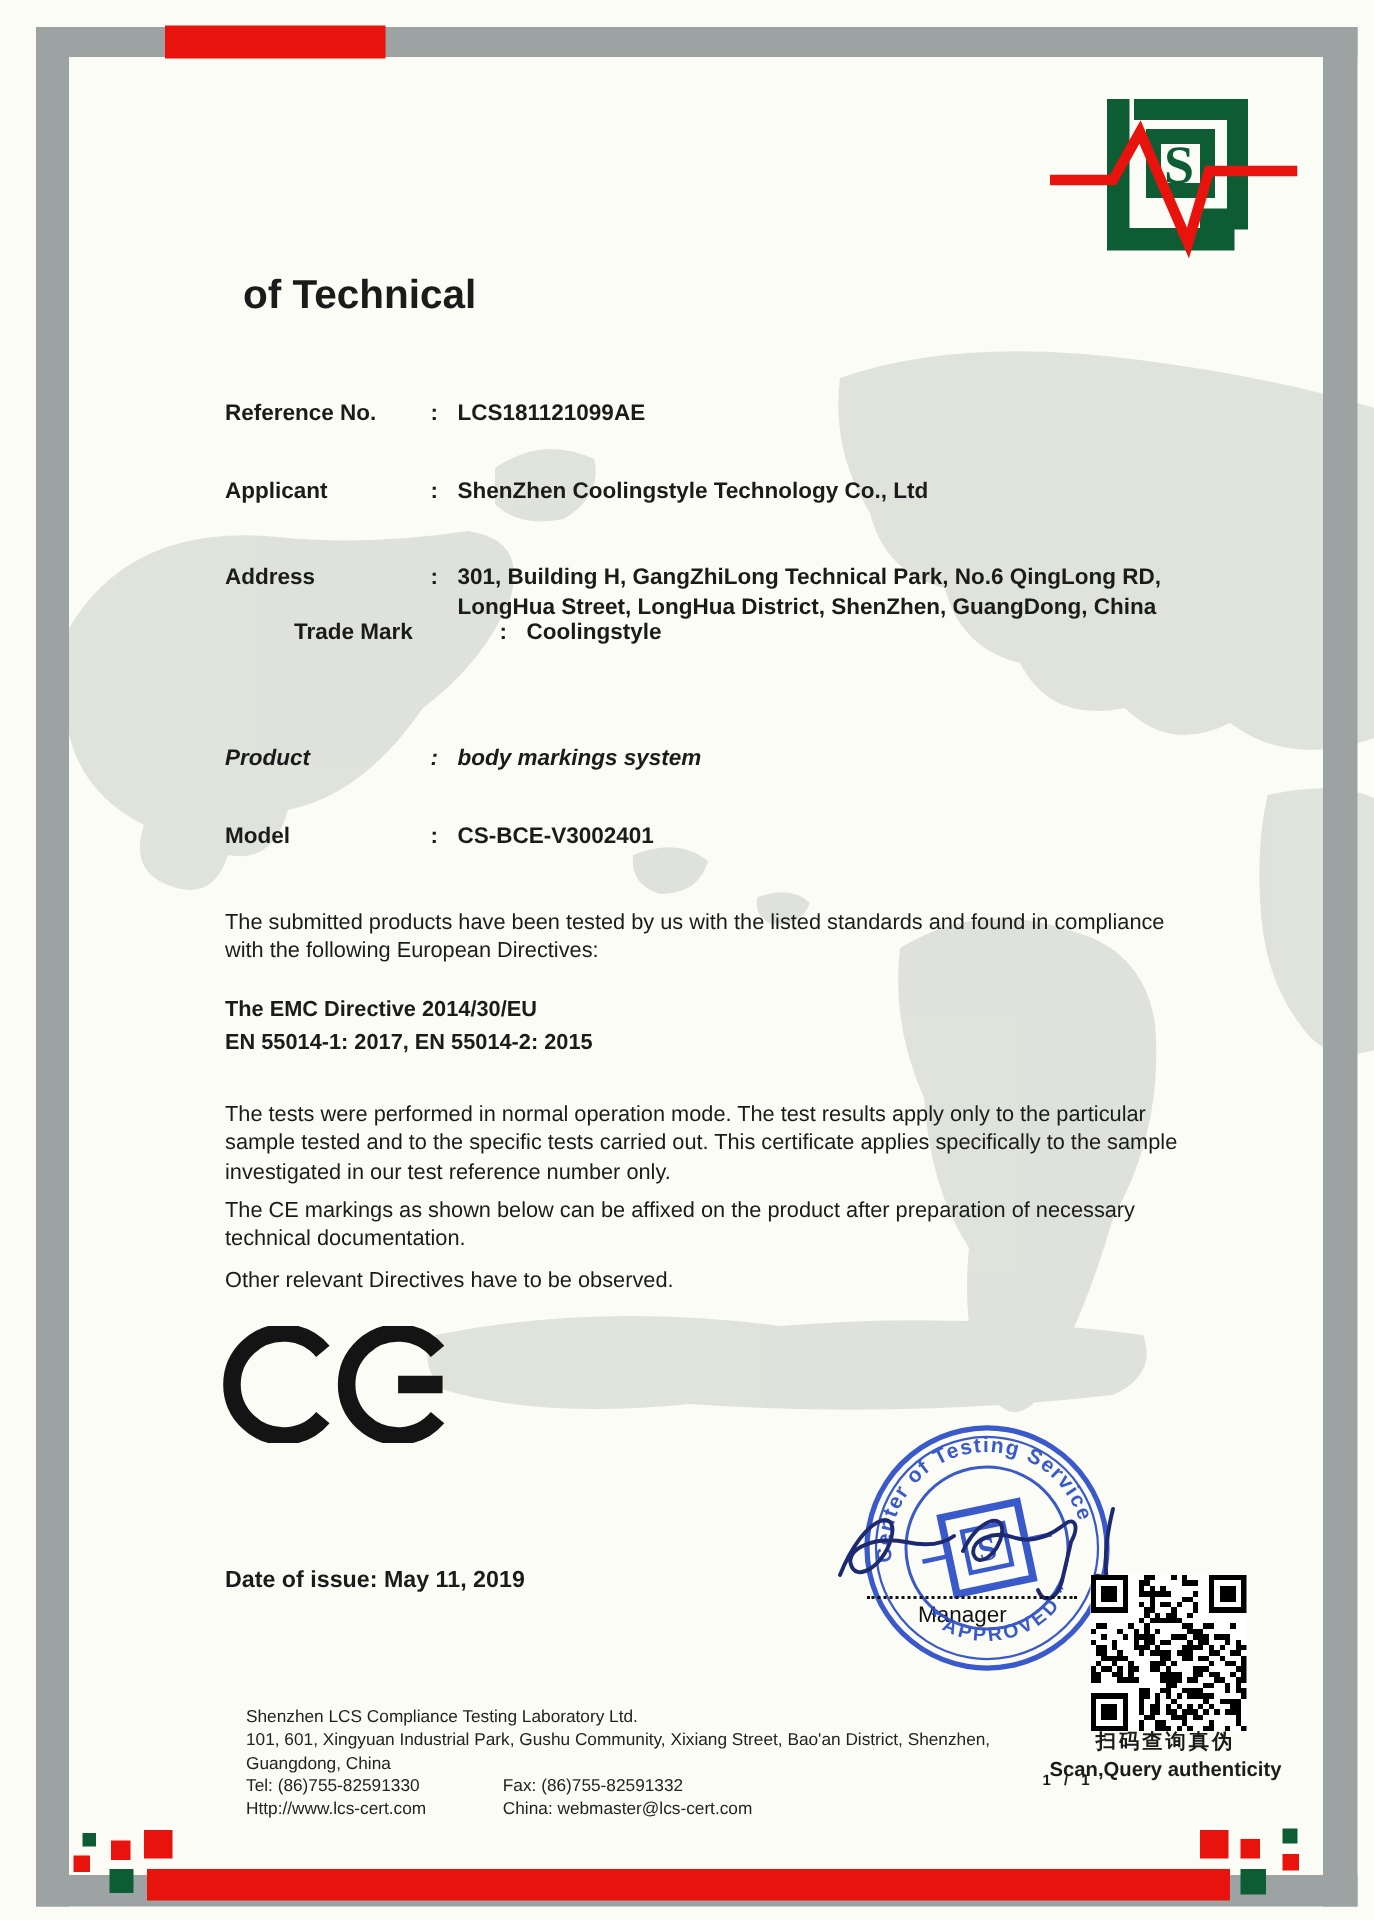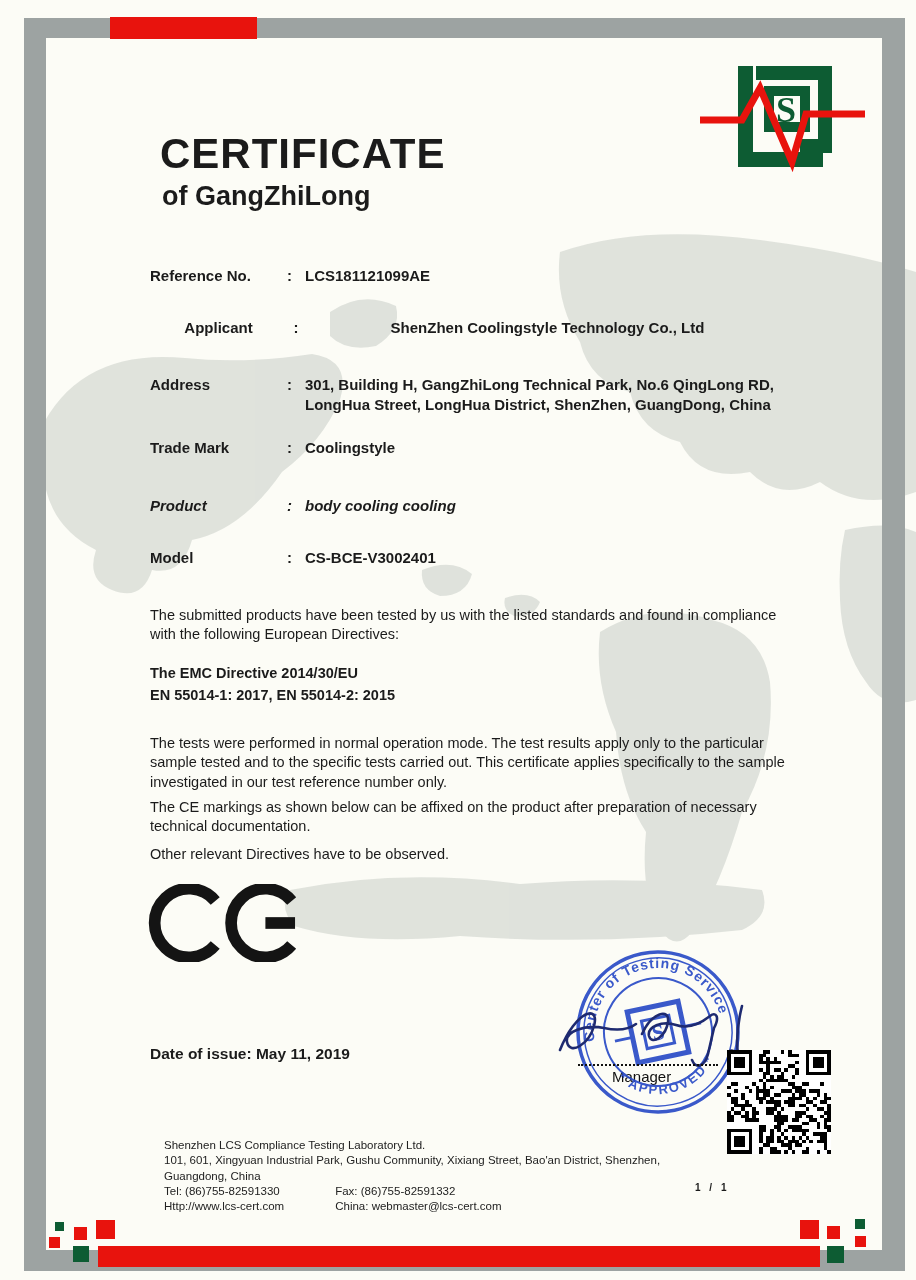--- a/index.html
+++ b/index.html
@@ -78,60 +78,59 @@
   <div class="sq red" style="left:74px;top:1227px;width:13px;height:13px;z-index:1;"></div>
   <div class="sq red" style="left:96px;top:1220px;width:19px;height:19px;z-index:1;"></div>
   <div class="sq green" style="left:73px;top:1246px;width:16px;height:16px;z-index:2;"></div>
 
   <div class="sq red" style="left:800px;top:1220px;width:19px;height:19px;z-index:1;"></div>
   <div class="sq red" style="left:827px;top:1226px;width:13px;height:13px;z-index:1;"></div>
   <div class="sq green" style="left:855px;top:1219px;width:10px;height:10px;z-index:1;"></div>
   <div class="sq red" style="left:855px;top:1236px;width:11px;height:11px;z-index:1;"></div>
   <div class="sq green" style="left:827px;top:1246px;width:17px;height:17px;z-index:2;"></div>
 
-  <div class="title-main">CERTIFICATE</div>
-  <div class="title-sub">of GangZhiLong</div>
+  <div class="title-sub">of Technical</div>
 
   <svg class="logo" viewBox="0 0 165 130" aria-hidden="true">
 
     <path d="M38 8 h15 v86 h70 v15 H38 Z" fill="#0d5c33"></path>
 
     <path d="M56 8 H132 V95 H100 V81 H118 V22 H56 Z" fill="#0d5c33"></path>
 
     <path d="M64 28 H110 V74 H64 Z M74 38 V64 H100 V38 Z" fill="#0d5c33" fill-rule="evenodd"></path>
 
     <text x="86" y="64" font-family="Liberation Serif, serif" font-size="36" font-weight="700" fill="#0d5c33" text-anchor="middle">S</text>
 
     <polyline points="0,62 42,62 60,30 92,104 106,56 165,56" fill="none" stroke="#e8130d" stroke-width="7"></polyline>
   </svg>
 
   <div class="field-row" style="top:266px;">
     <span class="f-label">Reference No.</span>
     <span class="f-colon">:</span>
     <span class="f-value">LCS181121099AE</span>
   </div>
-  <div class="field-row" style="top:318px;text-align:center;">
+  <div class="field-row" style="top:318px;">
     <span class="f-label">Applicant</span>
     <span class="f-colon">:</span>
     <span class="f-value">ShenZhen Coolingstyle Technology Co., Ltd</span>
   </div>
   <div class="field-row" style="top:375px;">
     <span class="f-label">Address</span>
     <span class="f-colon">:</span>
     <span class="f-value">301, Building H, GangZhiLong Technical Park, No.6 QingLong RD, LongHua Street, LongHua District, ShenZhen, GuangDong, China</span>
   </div>
-  <div class="field-row" style="top:438px;">
+  <div class="field-row" style="top:412px;margin-left:46px;">
     <span class="f-label">Trade Mark</span>
     <span class="f-colon">:</span>
     <span class="f-value">Coolingstyle</span>
   </div>
   <div class="field-row" style="top:496px;font-style:italic;">
     <span class="f-label">Product</span>
     <span class="f-colon">:</span>
-    <span class="f-value">body cooling cooling</span>
+    <span class="f-value">body markings system</span>
   </div>
   <div class="field-row" style="top:548px;">
     <span class="f-label">Model</span>
     <span class="f-colon">:</span>
     <span class="f-value">CS-BCE-V3002401</span>
   </div>
 
   <div class="para" style="top:606px;">The submitted products have been tested by us with the listed standards and found in compliance with the following European Directives:</div>
   <div class="para bold" style="top:653px;margin-top:11px;">The EMC Directive 2014/30/EU</div>
   <div class="para bold" style="top:686px;">EN 55014-1: 2017, EN 55014-2: 2015</div>
@@ -459,20 +458,24 @@
           <rect x="14" y="28" width="1" height="1"></rect>
           <rect x="16" y="28" width="1" height="1"></rect>
           <rect x="18" y="28" width="1" height="1"></rect>
           <rect x="21" y="28" width="1" height="1"></rect>
           <rect x="22" y="28" width="1" height="1"></rect>
           <rect x="25" y="28" width="1" height="1"></rect>
           <rect x="28" y="28" width="1" height="1"></rect>
         </g>
     </svg>
   </div>
+  <div class="qr-captions">
+    <div class="qr-cn">扫码查询真伪</div>
+    <div class="qr-en">Scan,Query authenticity</div>
+  </div>
 
   <div class="page-num">1 / 1</div>
 
   <div class="footer">
     <div>Shenzhen LCS Compliance Testing Laboratory Ltd.</div>
     <div>101, 601, Xingyuan Industrial Park, Gushu Community, Xixiang Street, Bao'an District, Shenzhen,</div>
     <div>Guangdong, China</div>
     <div class="row">
       <span class="c1">Tel: (86)755-82591330</span>
       <span>Fax: (86)755-82591332</span>

